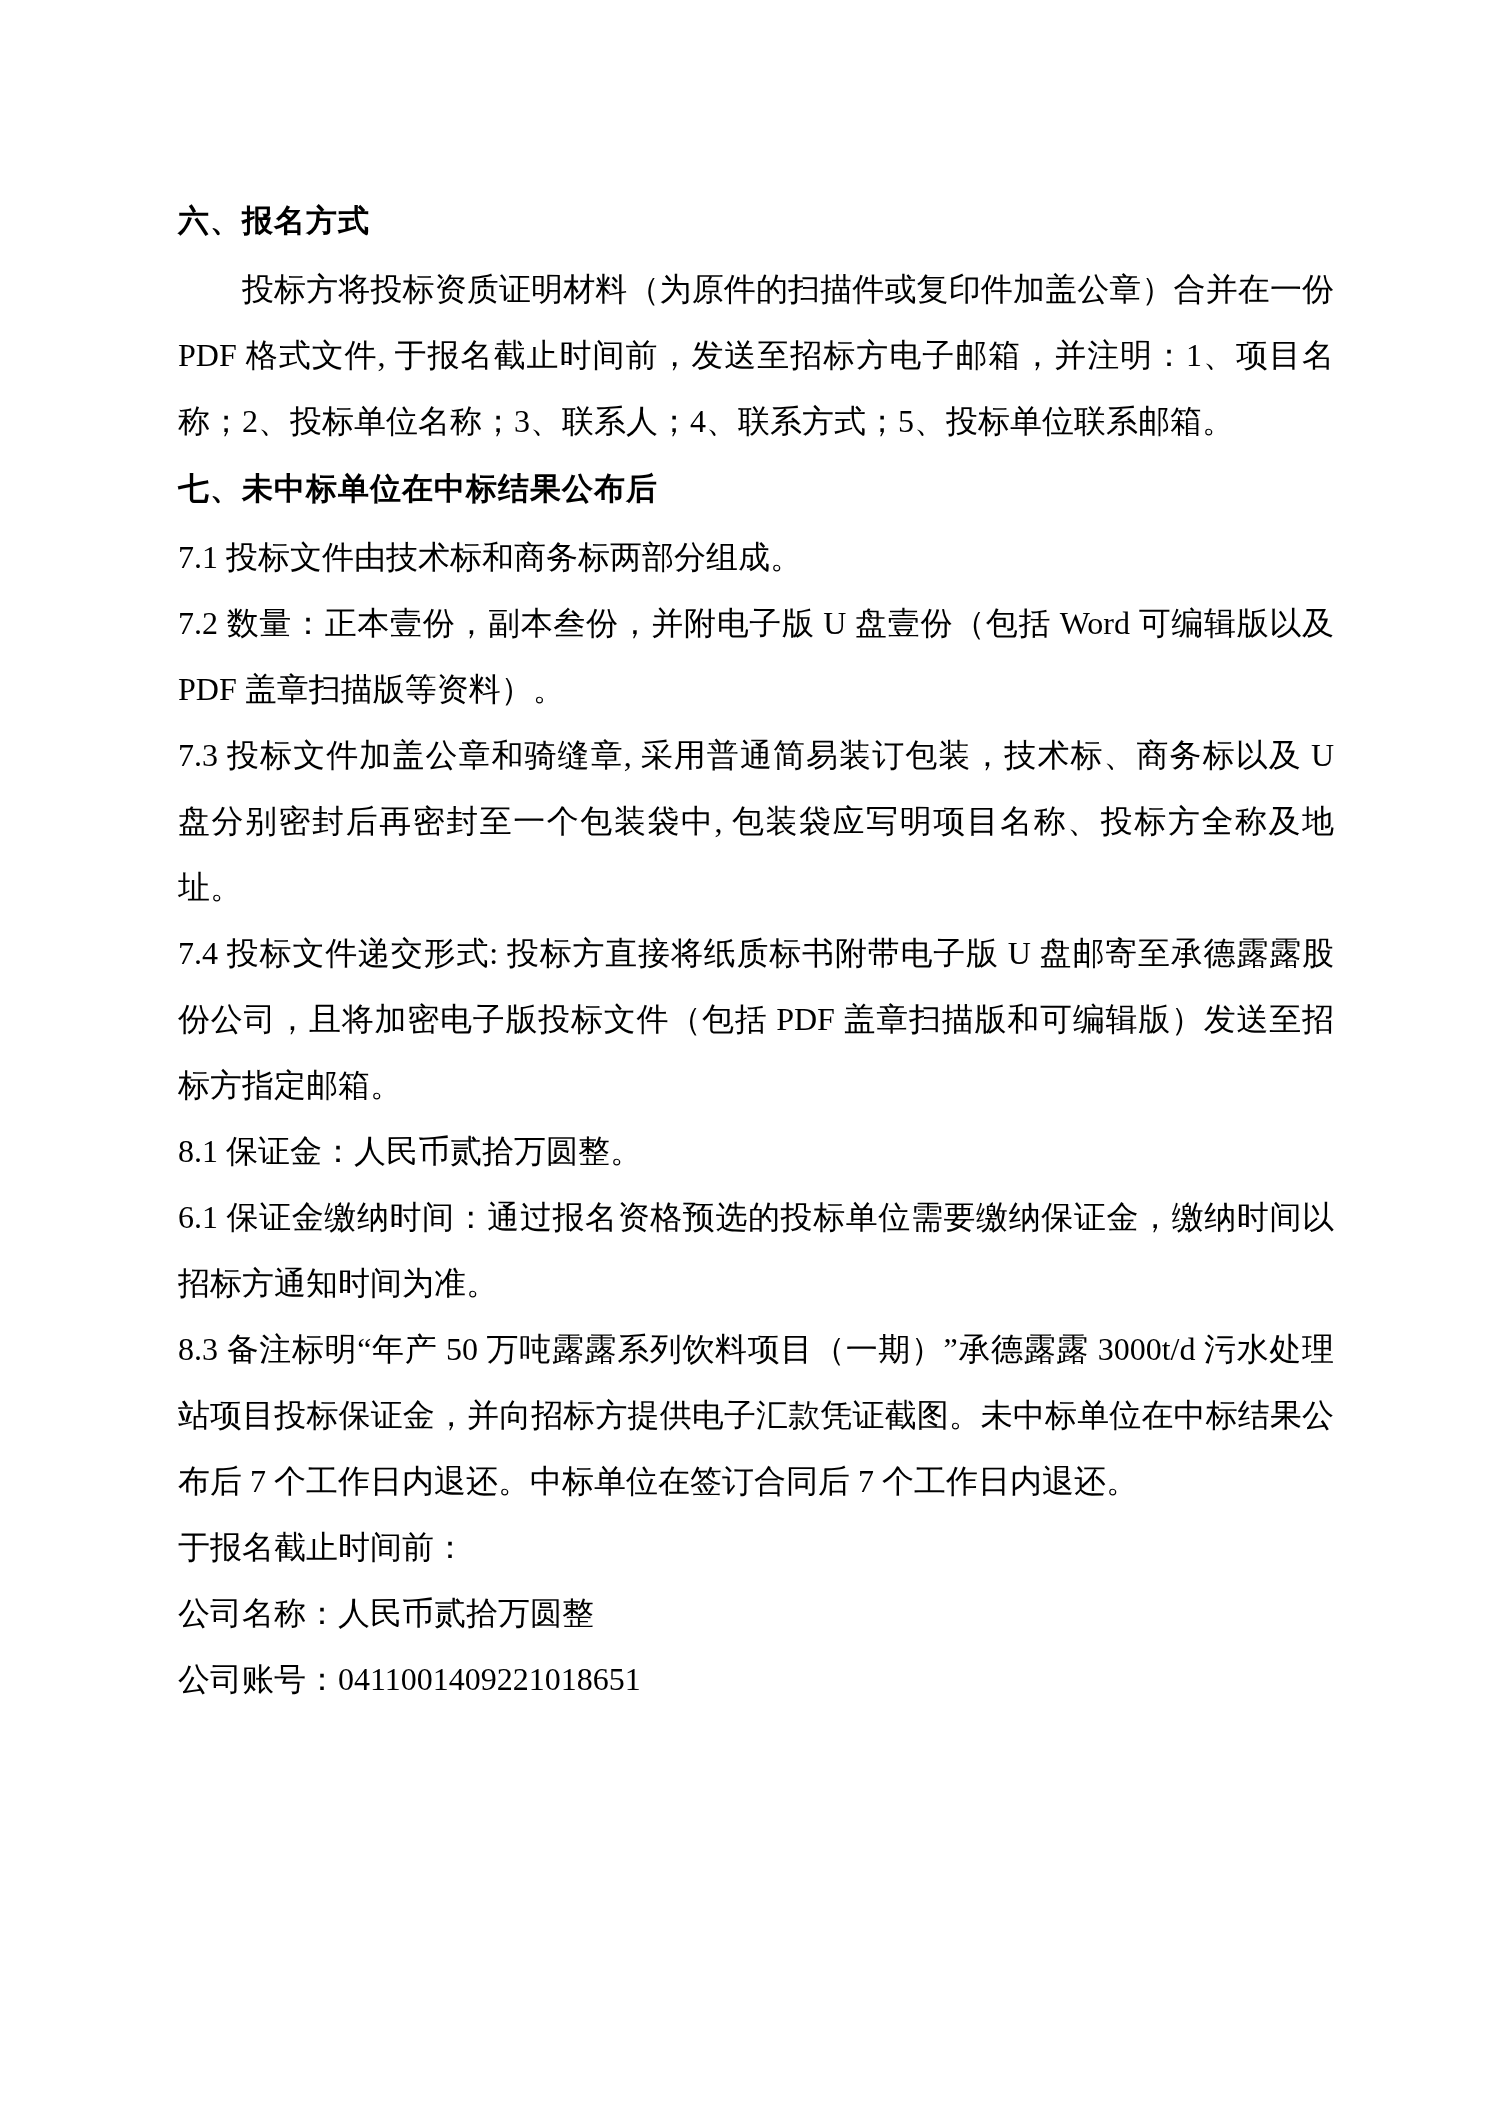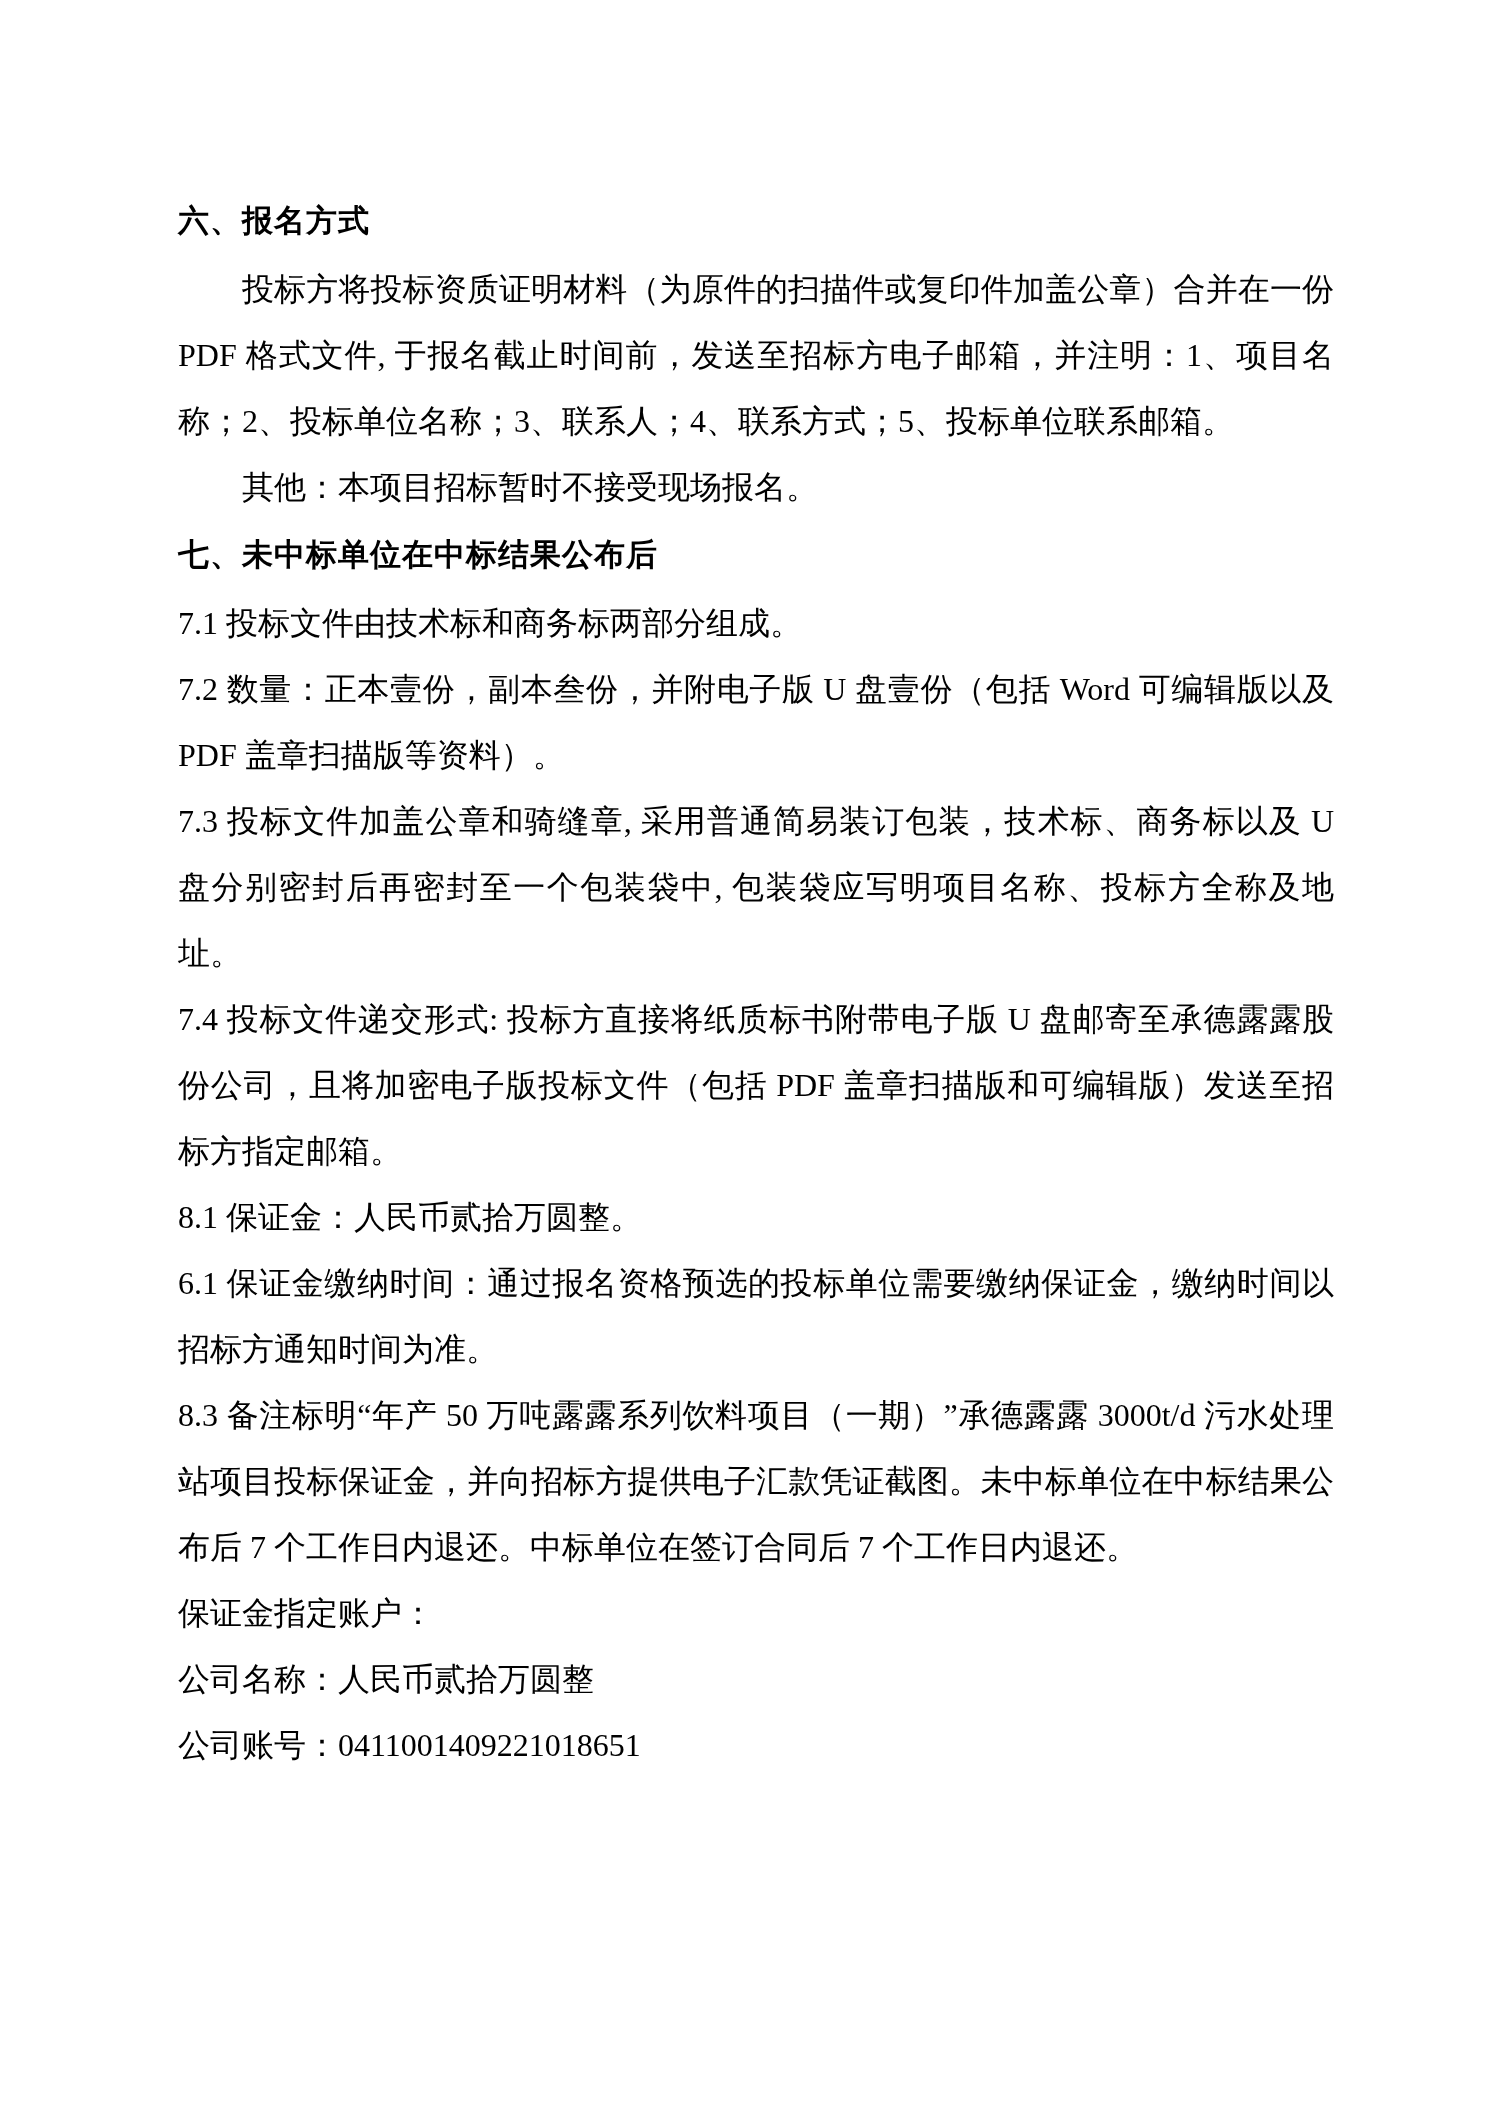--- a/index.html
+++ b/index.html
@@ -42,28 +42,27 @@
     text-indent: 2em;
   }
 </style>
 </head>
 <body>
 
 <div class="page">
 
   <h2 class="sec-heading">六、报名方式</h2>
   <p class="para indent">投标方将投标资质证明材料（为原件的扫描件或复印件加盖公章）合并在一份 PDF 格式文件, 于报名截止时间前，发送至招标方电子邮箱，并注明：1、项目名称；2、投标单位名称；3、联系人；4、联系方式；5、投标单位联系邮箱。</p>
-  <p class="para indent">其他：本项目招标暂时不接受现场报名。</p>
 
   <h2 class="sec-heading">七、未中标单位在中标结果公布后</h2>
   <p class="para">7.1 投标文件由技术标和商务标两部分组成。</p>
   <p class="para">7.2 数量：正本壹份，副本叁份，并附电子版 U 盘壹份（包括 Word 可编辑版以及 PDF 盖章扫描版等资料）。</p>
   <p class="para">7.3 投标文件加盖公章和骑缝章, 采用普通简易装订包装，技术标、商务标以及 U 盘分别密封后再密封至一个包装袋中, 包装袋应写明项目名称、投标方全称及地址。</p>
   <p class="para">7.4 投标文件递交形式: 投标方直接将纸质标书附带电子版 U 盘邮寄至承德露露股份公司，且将加密电子版投标文件（包括 PDF 盖章扫描版和可编辑版）发送至招标方指定邮箱。</p>
 
   <p class="para">8.1 保证金：人民币贰拾万圆整。</p>
   <p class="para">6.1 保证金缴纳时间：通过报名资格预选的投标单位需要缴纳保证金，缴纳时间以招标方通知时间为准。</p>
   <p class="para">8.3 备注标明“年产 50 万吨露露系列饮料项目（一期）”承德露露 3000t/d 污水处理站项目投标保证金，并向招标方提供电子汇款凭证截图。未中标单位在中标结果公布后 7 个工作日内退还。中标单位在签订合同后 7 个工作日内退还。</p>
-  <p class="para">保证金指定账户：</p>
+  <p class="para">于报名截止时间前：</p>
   <p class="para">公司名称：人民币贰拾万圆整</p>
   <p class="para">公司账号：0411001409221018651</p>
 
 </div>
 
 </body></html>

